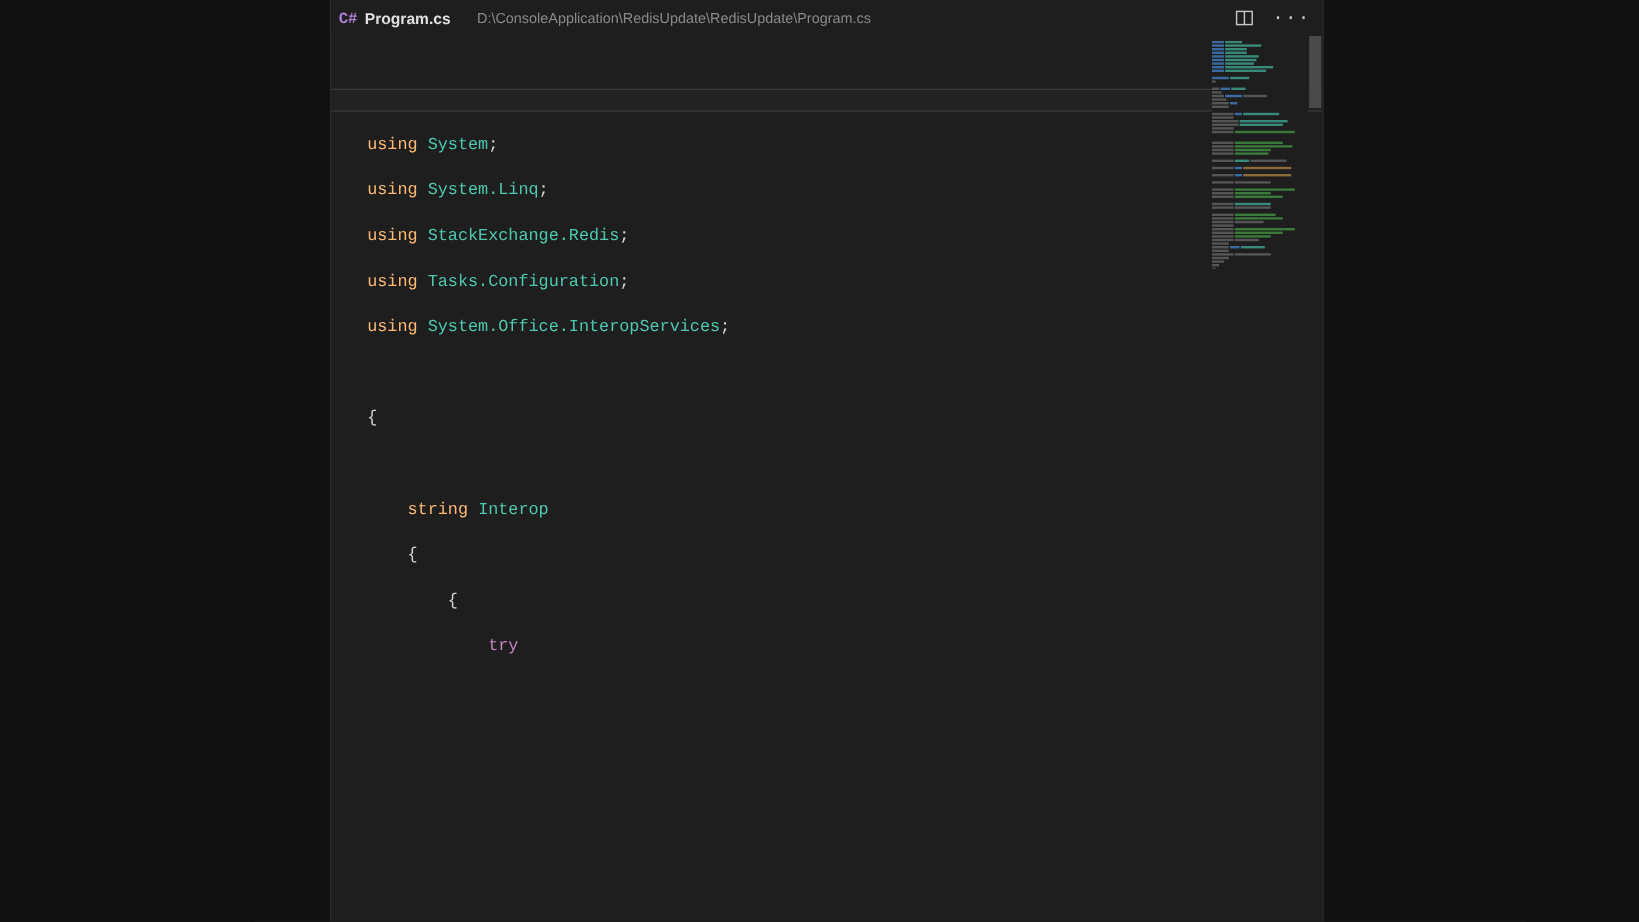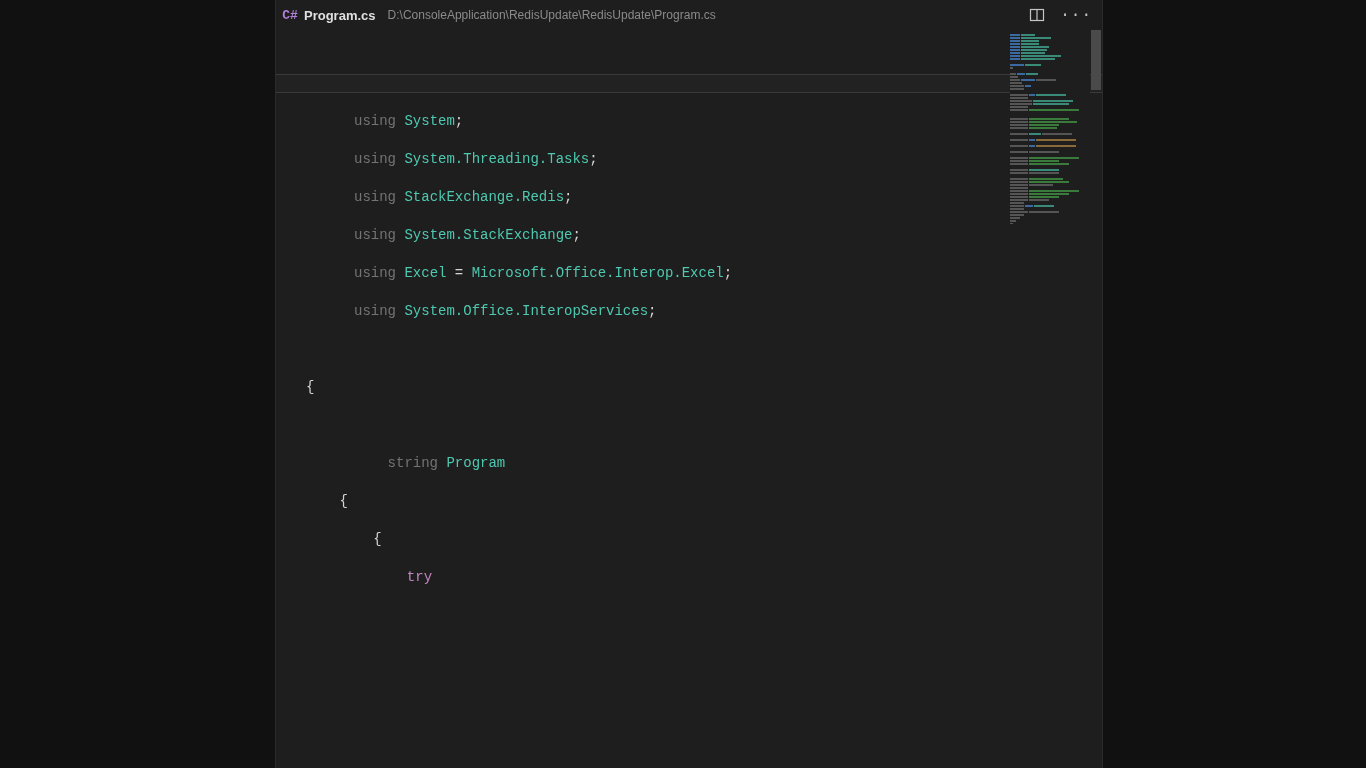--- a/index.html
+++ b/index.html
@@ -30,39 +30,39 @@
     background: #1e1e1e;
     padding: 0 6px;
   }
   .tab-left { display: flex; align-items: center; gap: 6px; }
   .file-icon {
     width: 16px; height: 16px;
     display: inline-flex; align-items: center; justify-content: center;
     color: #b180d7; font-weight: bold; font-size: 13px;
   }
   .file-name { color: #e0e0e0; font-size: 13px; font-family: "Segoe UI", sans-serif; font-weight: 600;}
-  .file-path { color: #8a8a8a; font-size: 12px; font-family: "Segoe UI", sans-serif; margin-left: 6px;}
+  .file-path { color: #8a8a8a; font-size: 12px; font-family: "Segoe UI", sans-serif; margin-left: 16px;}
   .tab-right { display: flex; align-items: center; gap: 14px; padding-right: 4px;}
   .icon-btn { width: 18px; height: 18px; display: inline-flex; align-items:center; justify-content:center; color:#c5c5c5; cursor:pointer;}
   .icon-btn svg { width: 16px; height: 16px; }
   .dots { font-size: 16px; color:#c5c5c5; letter-spacing:1px; cursor:pointer;}
   .code-area {
     position: absolute;
     top: 30px;
     left: 0;
     right: 0;
     bottom: 0;
     overflow: hidden;
     padding-left: 30px;
     padding-top: 6px;
     line-height: 19px;
     white-space: pre;
   }
   .code-line { height: 19px; }
-  .kw { color: #737373; margin-left: 48px; }
+  .kw { color: #fdba74; }
   .ns { color: #4ec9b0; }
   .pl { color: #d4d4d4; }
   .fn { color: #dcdcaa; }
   .ctrl { color: #c586c0; }
   .current-line {
     position: absolute;
     left: 0; right: 0;
     height: 19px;
     border-top: 1px solid #3a3a3a;
     border-bottom: 1px solid #3a3a3a;
@@ -128,29 +128,28 @@
       </span>
       <span class="dots">···</span>
     </div>
   </div>
 
   <div class="code-area">
     <div class="current-line"></div>
 
     
 <div class="code-line"><span class="kw">using</span><span class="pl"> </span><span class="ns">System</span><span class="pl">;</span></div>
-<div class="code-line"><span class="kw">using</span><span class="pl"> </span><span class="ns">System.Threading.Tasks</span><span class="pl">;</span></div>
+<div class="code-line"><span class="kw">using</span><span class="pl"> </span><span class="ns">System.Linq</span><span class="pl">;</span></div>
 <div class="code-line"><span class="kw">using</span><span class="pl"> </span><span class="ns">StackExchange.Redis</span><span class="pl">;</span></div>
-<div class="code-line"><span class="kw">using</span><span class="pl"> </span><span class="ns">System.StackExchange</span><span class="pl">;</span></div>
-<div class="code-line"><span class="kw">using</span><span class="pl"> </span><span class="ns">Excel</span><span class="pl"> = </span><span class="ns">Microsoft.Office.Interop.Excel</span><span class="pl">;</span></div>
+<div class="code-line"><span class="kw">using</span><span class="pl"> </span><span class="ns">Tasks.Configuration</span><span class="pl">;</span></div>
 <div class="code-line"><span class="kw">using</span><span class="pl"> </span><span class="ns">System.Office.InteropServices</span><span class="pl">;</span></div>
 <div class="code-line"></div>
 <div class="code-line"><span class="pl">{</span></div>
 <div class="code-line"></div>
-<div class="code-line">    <span class="kw">string</span><span class="pl"> </span><span class="ns">Program</span></div>
+<div class="code-line">    <span class="kw">string</span><span class="pl"> </span><span class="ns">Interop</span></div>
 <div class="code-line">    <span class="pl">{</span></div>
 <div class="code-line">        <span class="pl">{</span></div>
 <div class="code-line">            <span class="ctrl">try</span></div>
 
 
 
 
 
 
 

